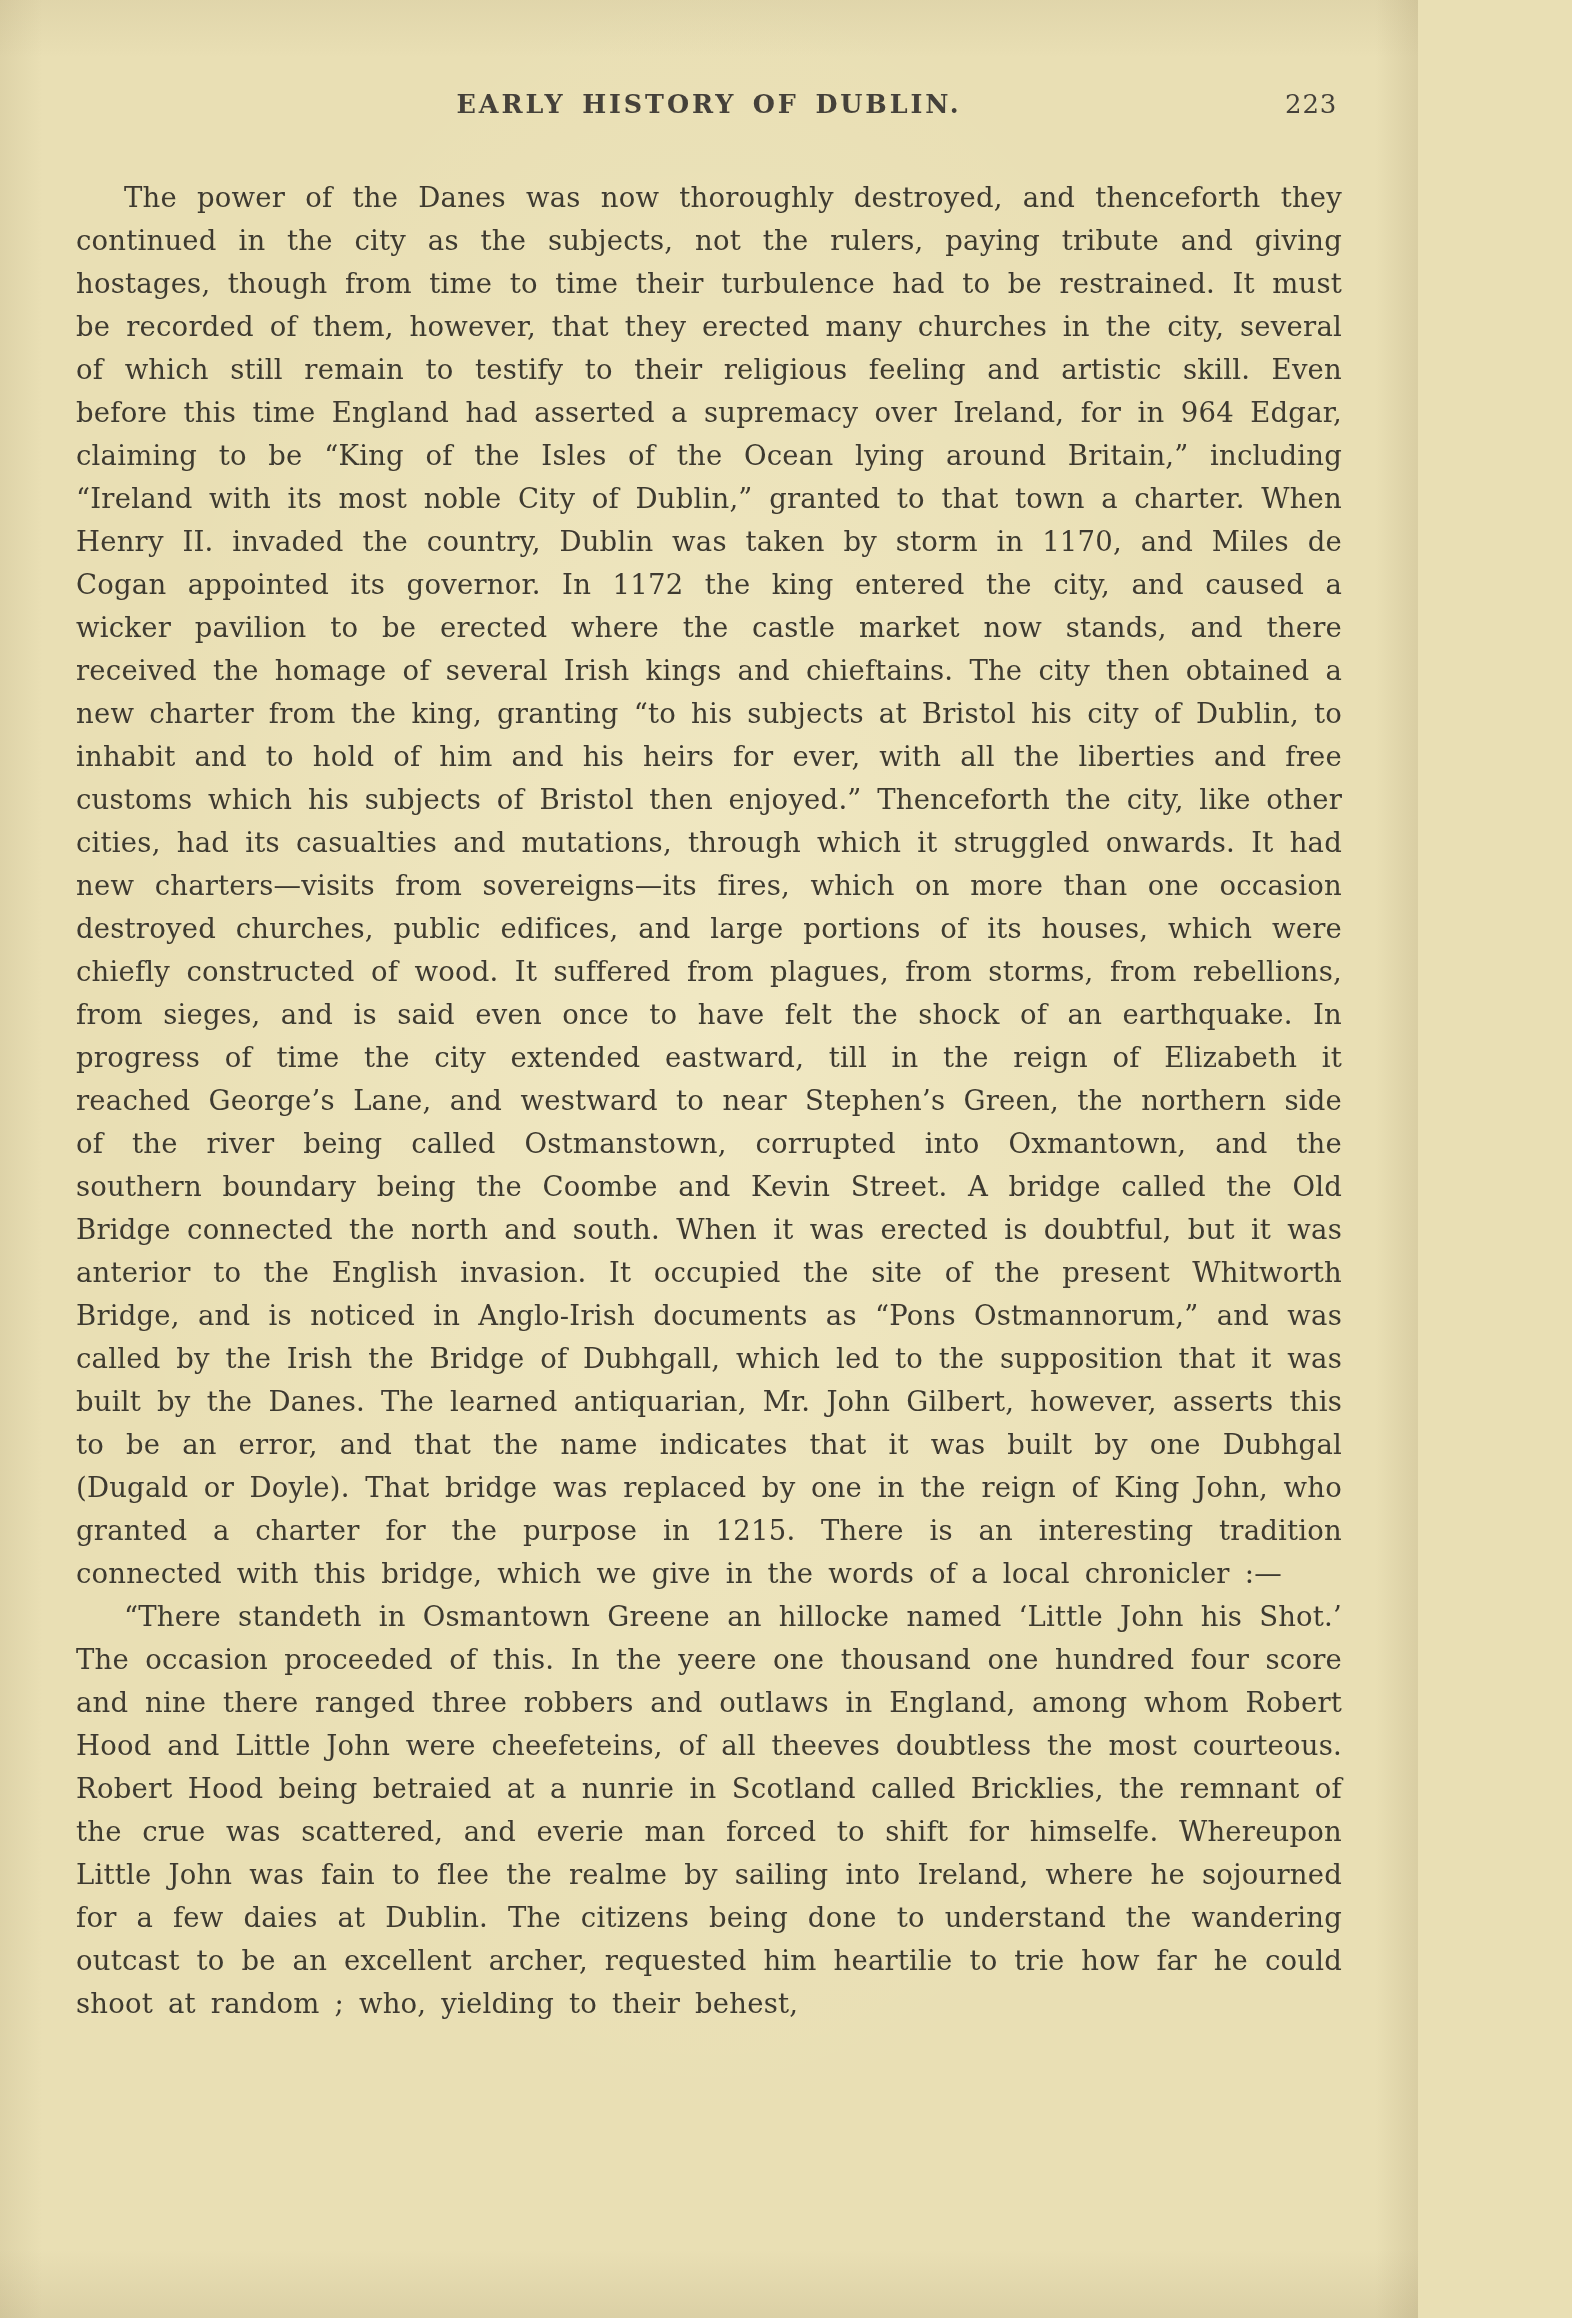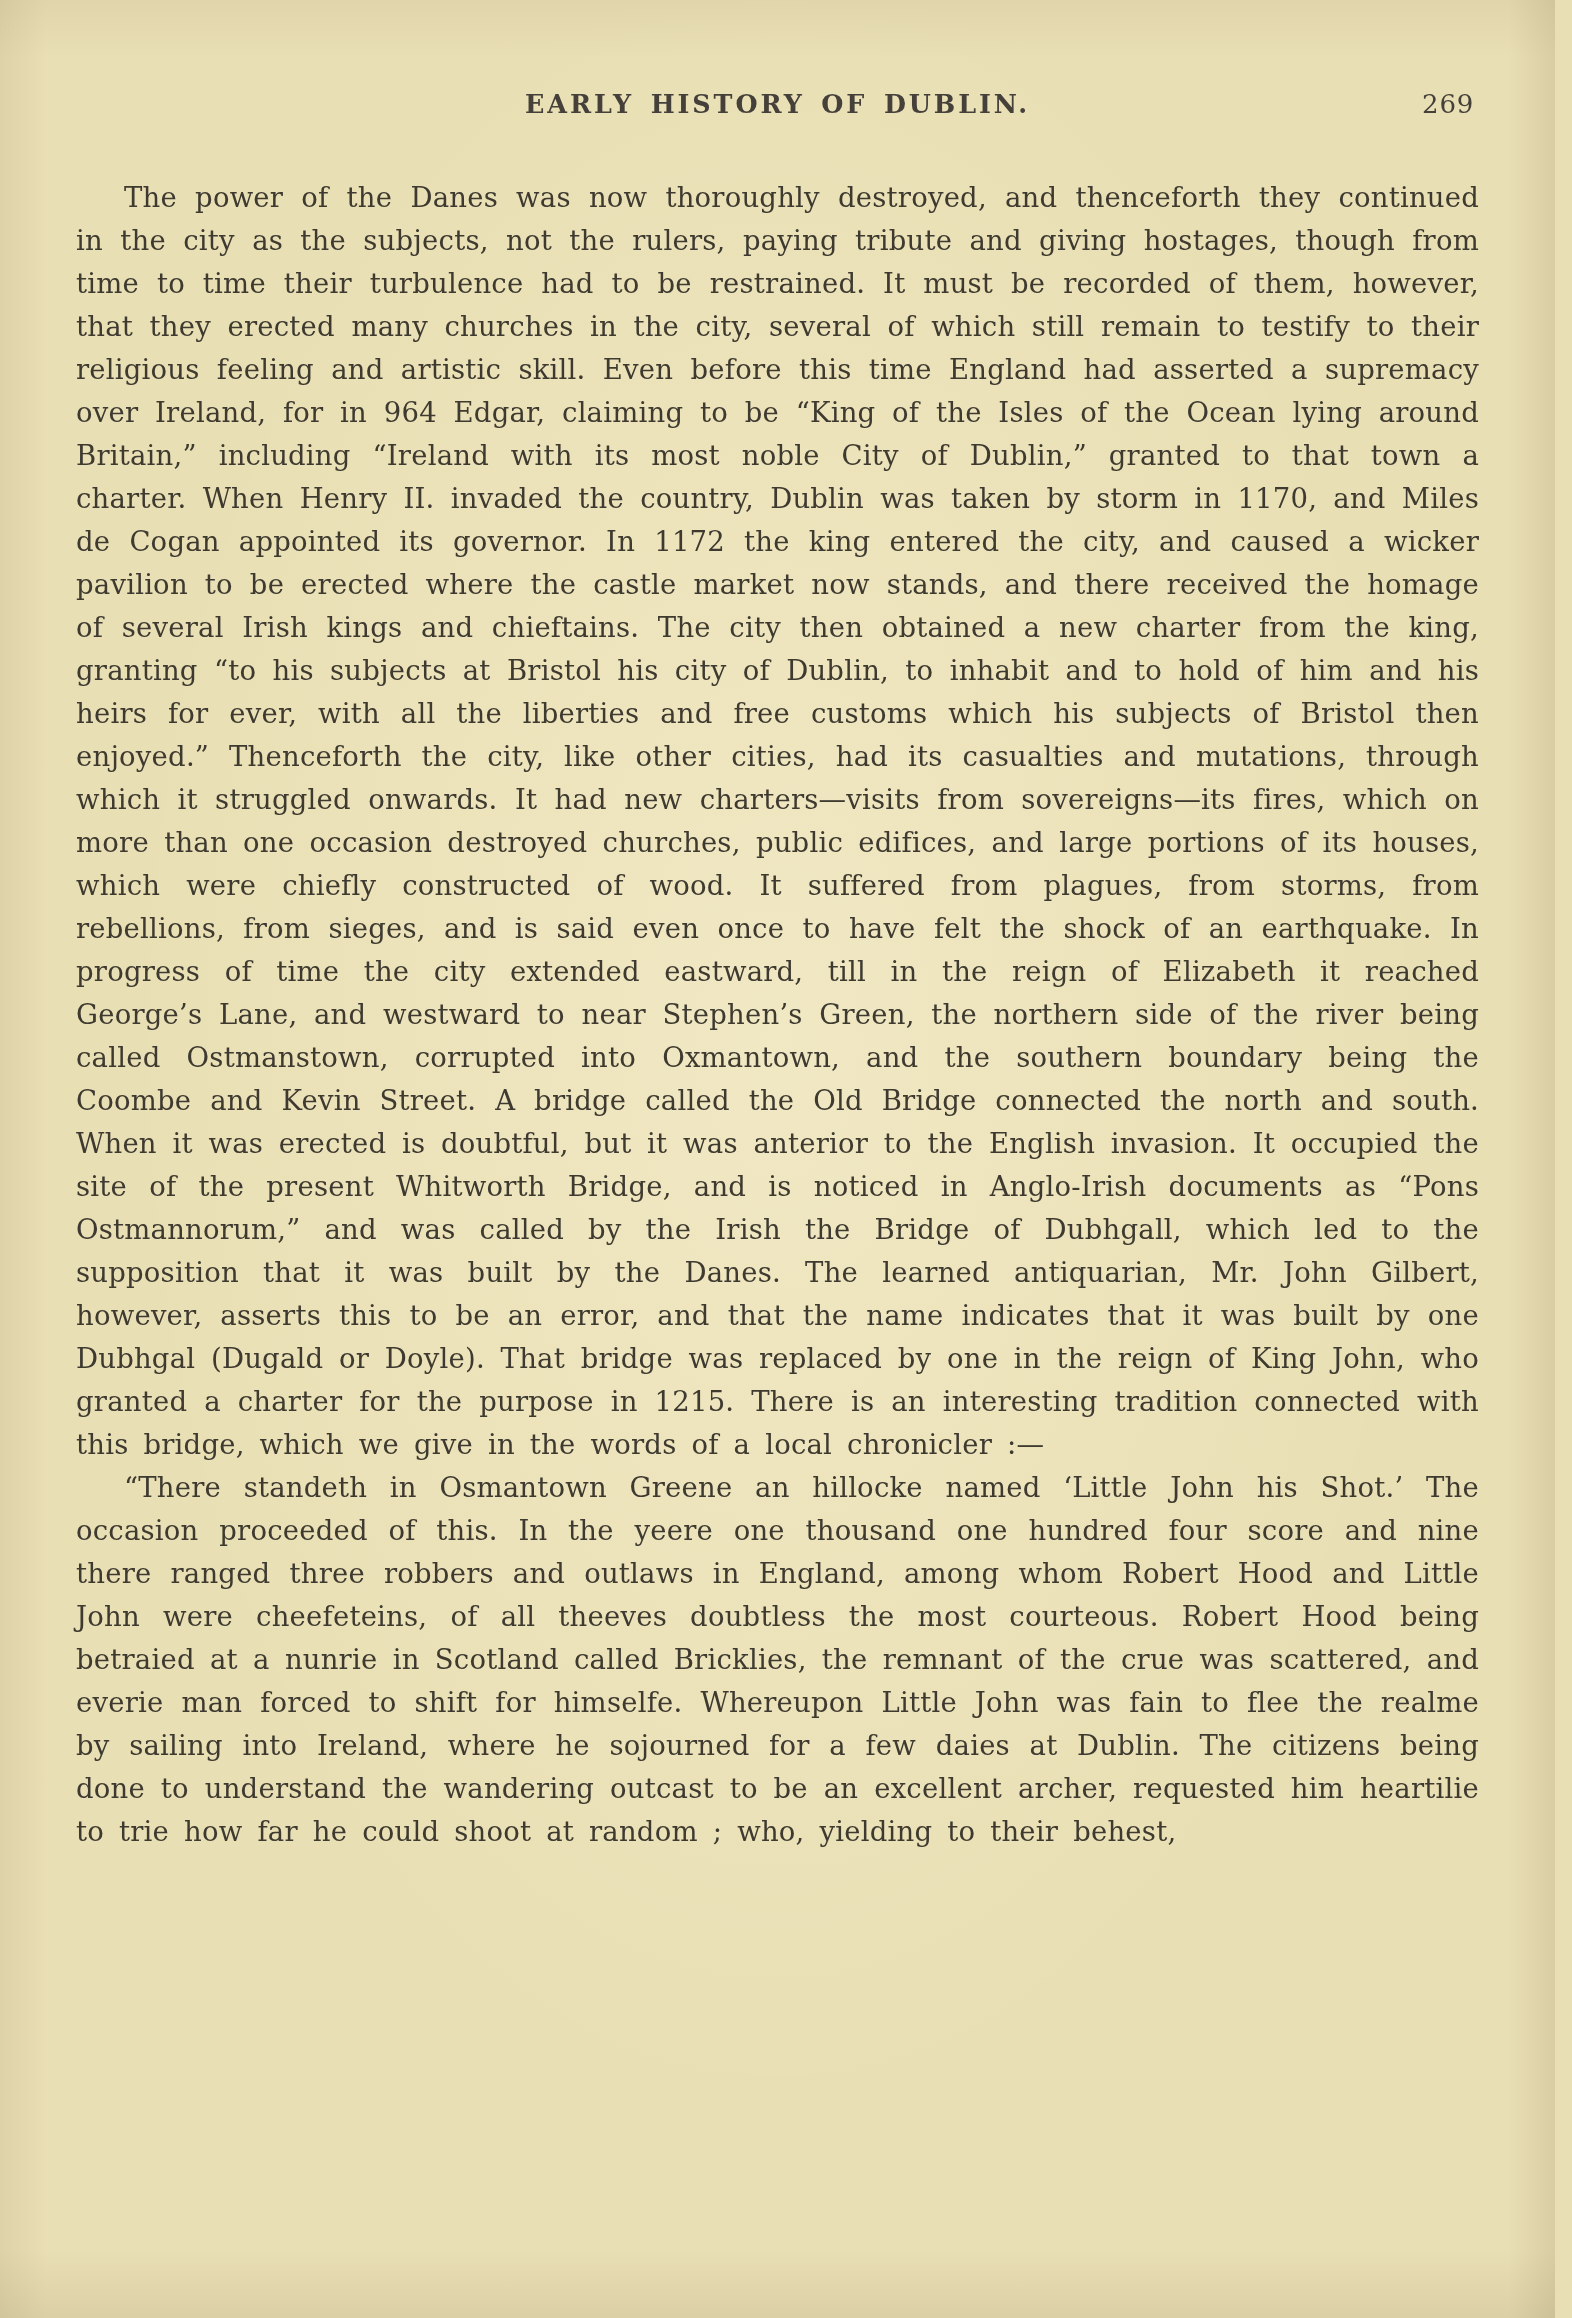--- a/index.html
+++ b/index.html
@@ -8,21 +8,21 @@
   }
   body {
     width: 1573px;
     height: 2319px;
     background: #e9dfb4;
     font-family: "DejaVu Serif", "Liberation Serif", serif;
     overflow: hidden;
   }
   .page {
     position: relative;
-    width: 1555px;
+    width: 1418px;
     height: 2319px;
     box-sizing: border-box;
     padding: 89px 76px 49px 76px;
     background:
       radial-gradient(ellipse at 50% 45%, rgba(255,250,225,0.35) 0%, rgba(0,0,0,0) 60%),
       linear-gradient(90deg, rgba(120,100,60,0.10) 0%, rgba(0,0,0,0) 3%, rgba(0,0,0,0) 97%, rgba(120,100,60,0.14) 100%),
       linear-gradient(180deg, rgba(120,100,60,0.08) 0%, rgba(0,0,0,0) 2.5%, rgba(0,0,0,0) 97%, rgba(120,100,60,0.12) 100%),
       #e9dfb4;
     color: #3e3a30;
   }
@@ -63,20 +63,20 @@
   .body-text p.no-indent {
     text-indent: 0;
   }
 </style>
 </head>
 <body>
 
 <div class="page">
   <div class="header">
     <span class="running-title">EARLY HISTORY OF DUBLIN.</span>
-    <span class="page-number">269</span>
+    <span class="page-number">223</span>
   </div>
   <div class="body-text">
     <p class="indent">The power of the Danes was now thoroughly destroyed, and thenceforth they continued in the city as the subjects, not the rulers, paying tribute and giving hostages, though from time to time their turbulence had to be restrained.  It must be recorded of them, however, that they erected many churches in the city, several of which still remain to testify to their religious feeling and artistic skill.  Even before this time England had asserted a supremacy over Ireland, for in 964 Edgar, claiming to be “King of the Isles of the Ocean lying around Britain,” including “Ireland with its most noble City of Dublin,” granted to that town a charter.  When Henry II. invaded the country, Dublin was taken by storm in 1170, and Miles de Cogan appointed its governor.  In 1172 the king entered the city, and caused a wicker pavilion to be erected where the castle market now stands, and there received the homage of several Irish kings and chieftains.  The city then obtained a new charter from the king, granting “to his subjects at Bristol his city of Dublin, to inhabit and to hold of him and his heirs for ever, with all the liberties and free customs which his subjects of Bristol then enjoyed.”  Thenceforth the city, like other cities, had its casualties and mutations, through which it struggled onwards.  It had new charters—visits from sovereigns—its fires, which on more than one occasion destroyed churches, public edifices, and large portions of its houses, which were chiefly constructed of wood.  It suffered from plagues, from storms, from rebellions, from sieges, and is said even once to have felt the shock of an earthquake.  In progress of time the city extended eastward, till in the reign of Elizabeth it reached George’s Lane, and westward to near Stephen’s Green, the northern side of the river being called Ostmanstown, corrupted into Oxmantown, and the southern boundary being the Coombe and Kevin Street.  A bridge called the Old Bridge connected the north and south.  When it was erected is doubtful, but it was anterior to the English invasion.  It occupied the site of the present Whitworth Bridge, and is noticed in Anglo-Irish documents as “Pons Ostmannorum,” and was called by the Irish the Bridge of Dubhgall, which led to the supposition that it was built by the Danes.  The learned antiquarian, Mr. John Gilbert, however, asserts this to be an error, and that the name indicates that it was built by one Dubhgal (Dugald or Doyle).  That bridge was replaced by one in the reign of King John, who granted a charter for the purpose in 1215.  There is an interesting tradition connected with this bridge, which we give in the words of a local chronicler :—</p>
     <p class="indent">“There standeth in Osmantown Greene an hillocke named ‘Little John his Shot.’  The occasion proceeded of this.  In the yeere one thousand one hundred four score and nine there ranged three robbers and outlaws in England, among whom Robert Hood and Little John were cheefeteins, of all theeves doubtless the most courteous.  Robert Hood being betraied at a nunrie in Scotland called Bricklies, the remnant of the crue was scattered, and everie man forced to shift for himselfe.  Whereupon Little John was fain to flee the realme by sailing into Ireland, where he sojourned for a few daies at Dublin.  The citizens being done to understand the wandering outcast to be an excellent archer, requested him heartilie to trie how far he could shoot at random ; who, yielding to their behest,</p>
   </div>
 </div>
 
 
 </body></html>

